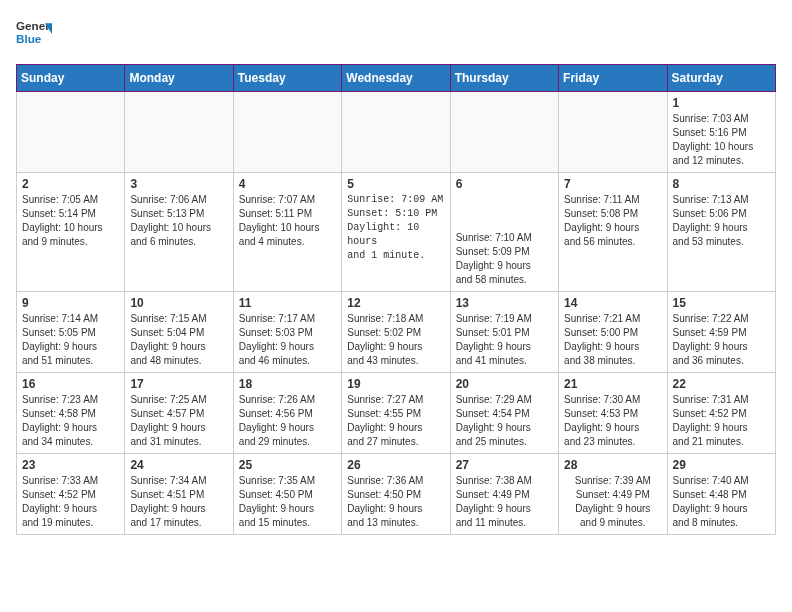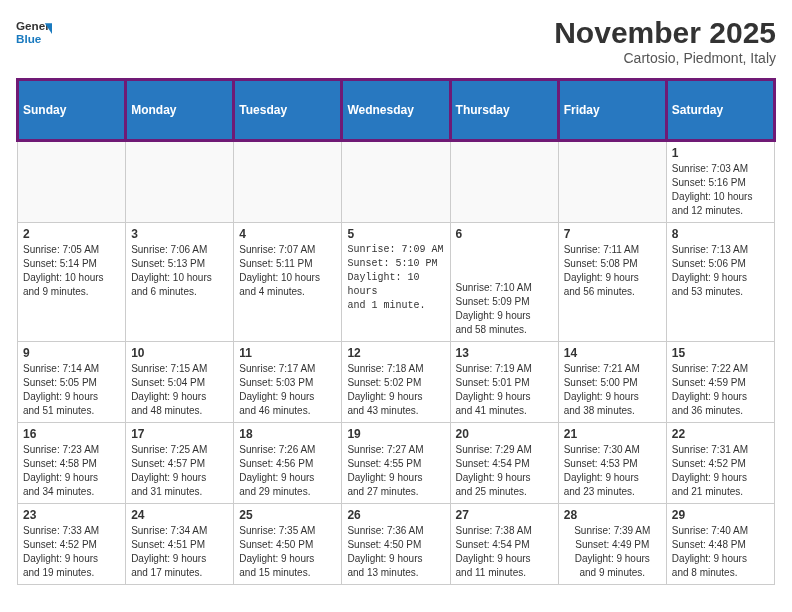--- a/index.html
+++ b/index.html
@@ -40,23 +40,23 @@
     .calendar {
       width: 100%;
       border-collapse: collapse;
       border: 1px solid #ccc;
     }
     .calendar th {
       background-color: #2878c0;
       color: #fff;
       font-size: 12px;
       font-weight: bold;
-      padding: 22px 4px;
+      padding: 6px 4px;
       text-align: left;
-      border: 3px solid #701a75;
+      border: 1px solid #701a75;
     }
     .calendar td {
       vertical-align: top;
       border: 1px solid #ccc;
       padding: 4px 5px;
       width: 108px;
       min-height: 70px;
       background: #fff;
     }
     .calendar td.empty {
@@ -81,24 +81,20 @@
 </head>
 <body>
 
 <div class="header">
   <div class="logo">
     <svg class="logo-icon" viewBox="0 0 40 40">
       <text x="0" y="16" font-size="13" font-weight="bold" fill="#333">General</text>
       <text x="0" y="30" font-size="13" font-weight="bold" fill="#1a7abf">Blue</text>
       <polygon points="32,8 40,8 40,20" fill="#1a7abf"></polygon>
     </svg>
-  </div>
-  <div class="title-block">
-    <div class="month-year">November 2025</div>
-    <div class="location">Cartosio, Piedmont, Italy</div>
   </div>
 </div>
 
 <table class="calendar">
   <thead>
     <tr>
     <th>Sunday</th>
         <th>Monday</th>
         <th>Tuesday</th>
         <th>Wednesday</th>
@@ -301,21 +297,21 @@
         <td>
           <span class="day-number">26</span>
           <div class="day-info" style="white-space: pre-line;">Sunrise: 7:36 AM
 Sunset: 4:50 PM
 Daylight: 9 hours
 and 13 minutes.</div>
         </td>
         <td>
           <span class="day-number">27</span>
           <div class="day-info" style="white-space: pre-line;">Sunrise: 7:38 AM
-Sunset: 4:54 PM
+Sunset: 4:49 PM
 Daylight: 9 hours
 and 11 minutes.</div>
         </td>
         <td>
           <span class="day-number">28</span>
           <div class="day-info" style="white-space: pre-line; text-align: center;">Sunrise: 7:39 AM
 Sunset: 4:49 PM
 Daylight: 9 hours
 and 9 minutes.</div>
         </td>

